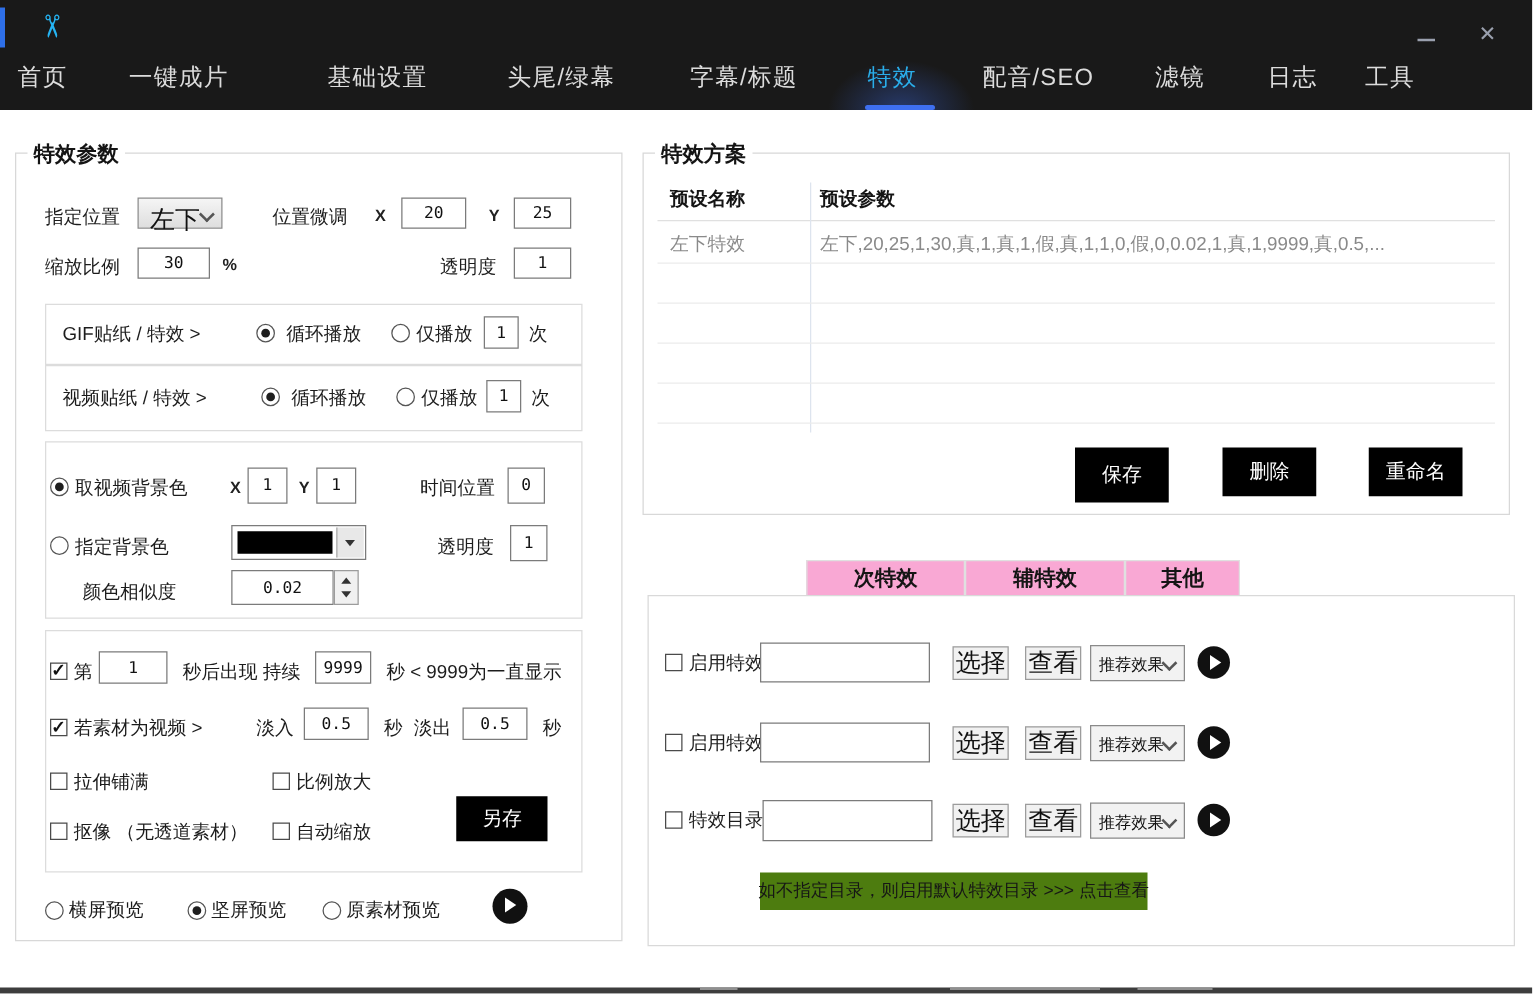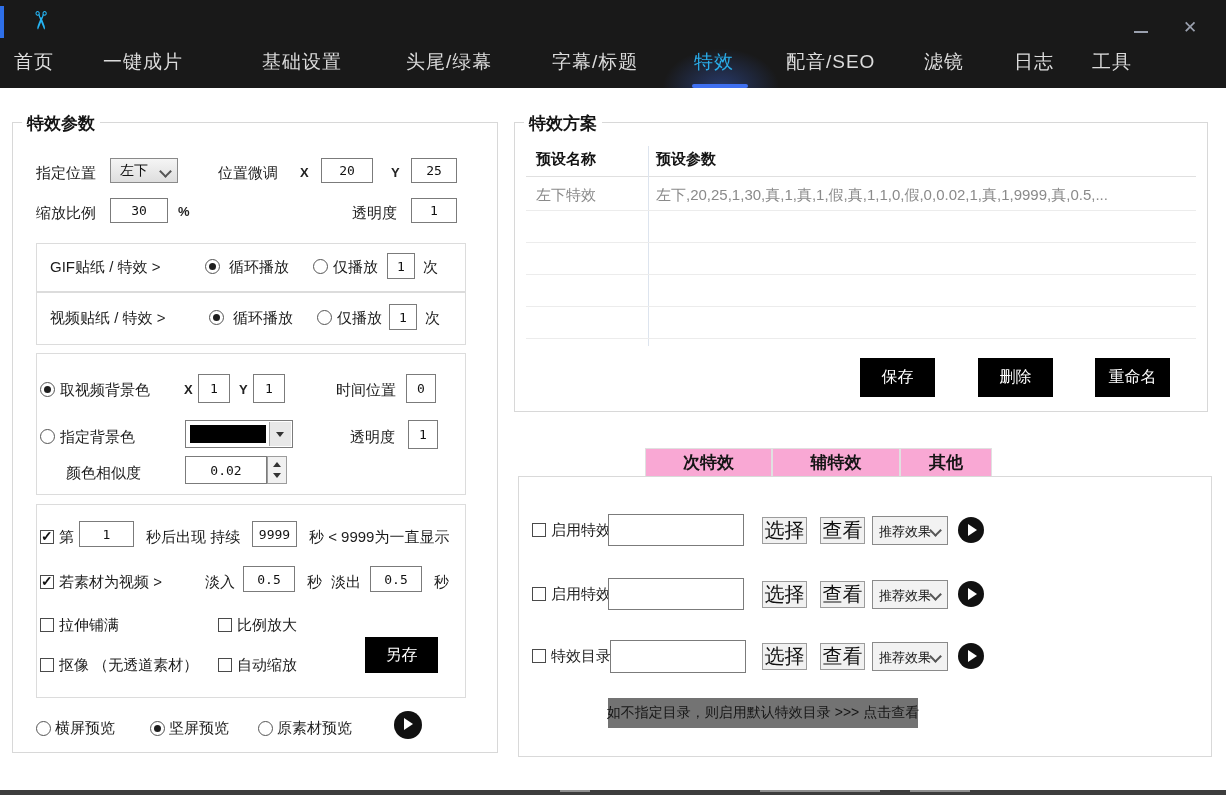--- a/index.html
+++ b/index.html
@@ -20,21 +20,21 @@
              display:flex;align-items:center;justify-content:center;}
   
   .groupbox{position:absolute;border:1px solid #d8d8d8;background:#fff;box-sizing:border-box;}
   .legend{position:absolute;background:#fff;padding:0 5px;font-weight:bold;font-size:17px;color:#141414;white-space:nowrap;}
   .subbox{position:absolute;border:1px solid #dcdcdc;box-sizing:border-box;}
   .lbl{position:absolute;font-size:15px;color:#1c1c1c;white-space:nowrap;}
   .lbl-xy{position:absolute;font-size:13px;font-weight:bold;color:#222;}
   .inp{position:absolute;border:1px solid #7b7b7b;background:#fff;text-align:center;font-size:13px;color:#111;
        padding:0;box-sizing:border-box;font-family:"DejaVu Sans Mono",monospace;outline:none;}
   .combo{position:absolute;border:1px solid #8a8a8a;background:linear-gradient(#f5f5f5,#dedede);
-         box-sizing:border-box;font-size:14px;color:#111;}
+         box-sizing:border-box;font-size:20px;color:#111;}
   .combo .txt{position:absolute;left:9px;top:3px;}
   .chev{position:absolute;right:7px;top:8px;width:7px;height:7px;border-right:2px solid #555;border-bottom:2px solid #555;
         transform:rotate(45deg);}
   .radio{position:absolute;width:15px;height:15px;border:1px solid #555;border-radius:50%;background:#fff;box-sizing:border-box;}
   .radio.sel::after{content:"";position:absolute;left:3px;top:3px;width:7px;height:7px;border-radius:50%;background:#1e1e1e;}
   .cb{position:absolute;width:14px;height:14px;border:1px solid #4a4a4a;background:#fff;box-sizing:border-box;}
   .cb.checked::after{content:"✓";position:absolute;left:0;top:-3px;font-size:14px;font-weight:bold;color:#111;}
   .btn-black{position:absolute;background:#000;color:#fff;font-size:16px;display:flex;align-items:center;
              justify-content:center;cursor:pointer;}
   .btn-sm{position:absolute;background:#f1f1f1;border:1px solid #9c9c9c;box-sizing:border-box;font-size:20px;color:#111;
@@ -54,21 +54,21 @@
                border-right:4px solid transparent;border-top:5px solid #333;}
   .hline{position:absolute;height:1px;background:#ececec;}
   .vline{position:absolute;width:1px;background:#dde4ee;}
   .th{position:absolute;font-size:15px;font-weight:bold;color:#141414;white-space:nowrap;}
   .td{position:absolute;font-size:15px;color:#8a8a8a;white-space:nowrap;}
   .tip{position:absolute;font-size:15px;color:#222;white-space:nowrap;}
   .tab{position:absolute;height:28px;background:#f9a8d4;border:1px solid #e0e0e0;border-bottom:none;box-sizing:border-box;
        display:flex;align-items:center;justify-content:center;font-size:17px;font-weight:bold;color:#151515;cursor:pointer;}
   .tab.active{background:#fff;border:1px solid #d9d9d9;border-bottom:none;z-index:3;}
   .pane{position:absolute;left:518px;top:476px;width:694px;height:281px;border:1px solid #d9d9d9;background:#fff;box-sizing:border-box;}
-  .hint{position:absolute;left:608px;top:698px;width:310px;height:30px;background:#737373;display:flex;align-items:center;
+  .hint{position:absolute;left:608px;top:698px;width:310px;height:30px;background:#4d7c0f;display:flex;align-items:center;
         justify-content:center;font-size:14px;color:#161616;white-space:nowrap;cursor:pointer;}
   .bottombar{position:absolute;left:0;bottom:0;width:1226px;height:5px;background:#3d3d3d;}
   .bb-mark{position:absolute;bottom:3px;height:2px;background:#8f8f8f;}
 </style>
 </head>
 <body>
 
 <div class="page">
 
   <div class="navbar">
@@ -199,21 +199,21 @@
 
   <div class="td" style="left:536px;top:186px;">左下特效</div>
   <div class="td" style="left:656px;top:186px;max-width:540px;overflow:hidden;">左下,20,25,1,30,真,1,真,1,假,真,1,1,0,假,0,0.02,1,真,1,9999,真,0.5,...</div>
 
   <div class="hline" style="left:526px;top:210px;width:670px;"></div>
   <div class="hline" style="left:526px;top:242px;width:670px;"></div>
   <div class="hline" style="left:526px;top:274px;width:670px;"></div>
   <div class="hline" style="left:526px;top:306px;width:670px;"></div>
   <div class="hline" style="left:526px;top:338px;width:670px;"></div>
 
-  <div class="btn-black" style="left:860px;top:358px;width:75px;height:39px;">保存</div>
+  <div class="btn-black" style="left:860px;top:358px;width:75px;height:44px;">保存</div>
   <div class="btn-black" style="left:978px;top:358px;width:75px;height:39px;">删除</div>
   <div class="btn-black" style="left:1095px;top:358px;width:75px;height:39px;">重命名</div>
 
   <div class="pane"></div>
   <div class="tab" style="left:645px;top:448px;width:127px;">次特效</div>
   <div class="tab" style="left:772px;top:448px;width:128px;">辅特效</div>
   <div class="tab" style="left:900px;top:448px;width:92px;">其他</div>
 
   <div class="cb" style="left:532px;top:523px;"></div>
   <div class="lbl" style="left:551px;top:521px;">启用特效1</div>

